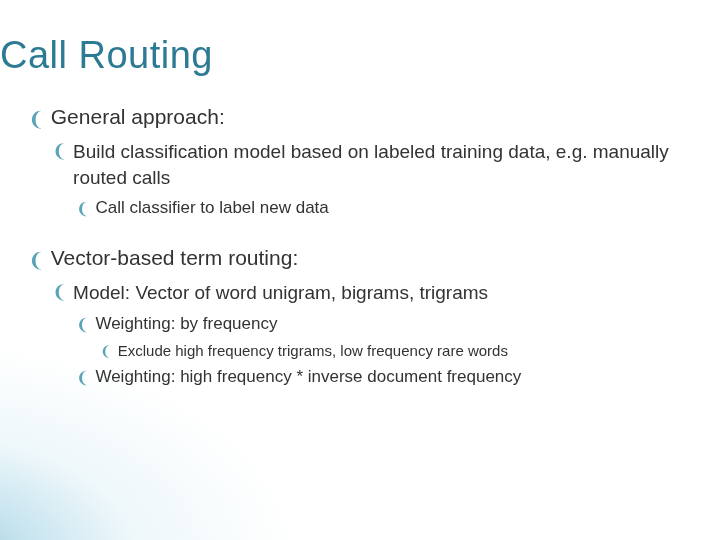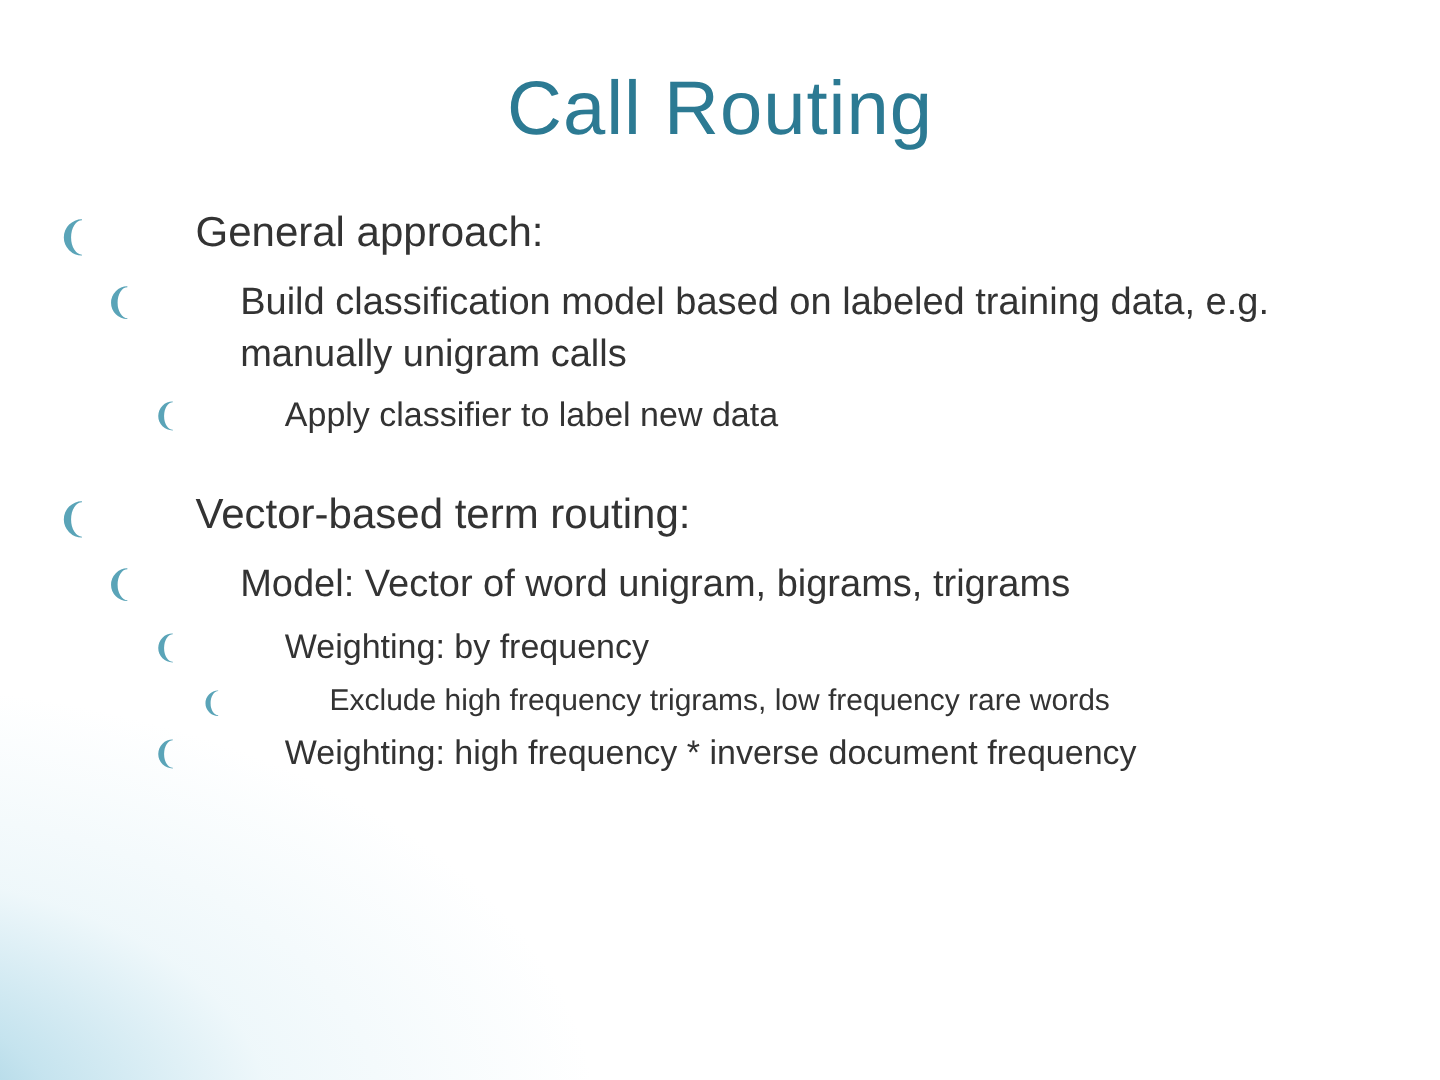--- a/index.html
+++ b/index.html
@@ -12,41 +12,41 @@
       radial-gradient(ellipse 900px 520px at -80px 560px,
         rgba(120,185,210,0.85) 0%,
         rgba(150,205,225,0.55) 12%,
         rgba(200,230,240,0.30) 24%,
         rgba(255,255,255,0) 42%),
       #ffffff;
     position: relative;
     overflow: hidden;
   }
   .title {
-    text-align: center;
+    text-align: left;
     font-size: 38px;
     color: #2c7a93;
     padding-top: 34px;
     font-weight: 400;
     letter-spacing: 0.5px;
   }
   .content {
     padding: 22px 28px 0 28px;
   }
   .row { display: flex; align-items: flex-start; }
   .bullet {
     color: #5aa4b8;
     font-size: 18px;
     line-height: 1;
     flex: 0 0 auto;
     margin-right: 6px;
     position: relative;
     top: 3px;
   }
-  .txt { flex: 1 1 auto; margin-left: 47px; }
+  .txt { flex: 1 1 auto; }
   .l0 { font-size: 21px; margin-top: 6px; margin-bottom: 10px; }
   .l0 .bullet { font-size: 20px; top: 4px; }
   .l1 { font-size: 19px; margin-left: 24px; margin-top: 4px; margin-bottom: 8px; line-height: 1.35; }
   .l1 .bullet { font-size: 18px; top: 3px; }
   .l2 { font-size: 17px; margin-left: 48px; margin-top: 4px; margin-bottom: 8px; }
   .l2 .bullet { font-size: 16px; top: 3px; }
   .l3 { font-size: 15px; margin-left: 72px; margin-top: 4px; margin-bottom: 8px; }
   .l3 .bullet { font-size: 14px; top: 2px; }
   .gap { height: 14px; }
 </style>
@@ -56,25 +56,25 @@
 <div class="title">Call Routing</div>
 
 <div class="content">
 
   <div class="row l0">
     <span class="bullet">❨</span>
     <span class="txt">General approach:</span>
   </div>
   <div class="row l1">
     <span class="bullet">❨</span>
-    <span class="txt">Build classification model based on labeled training data, e.g. manually unigram calls</span>
+    <span class="txt">Build classification model based on labeled training data, e.g. manually routed calls</span>
   </div>
   <div class="row l2">
     <span class="bullet">❨</span>
-    <span class="txt">Apply classifier to label new data</span>
+    <span class="txt">Call classifier to label new data</span>
   </div>
 
   <div class="gap"></div>
 
   <div class="row l0">
     <span class="bullet">❨</span>
     <span class="txt">Vector-based term routing:</span>
   </div>
   <div class="row l1">
     <span class="bullet">❨</span>

